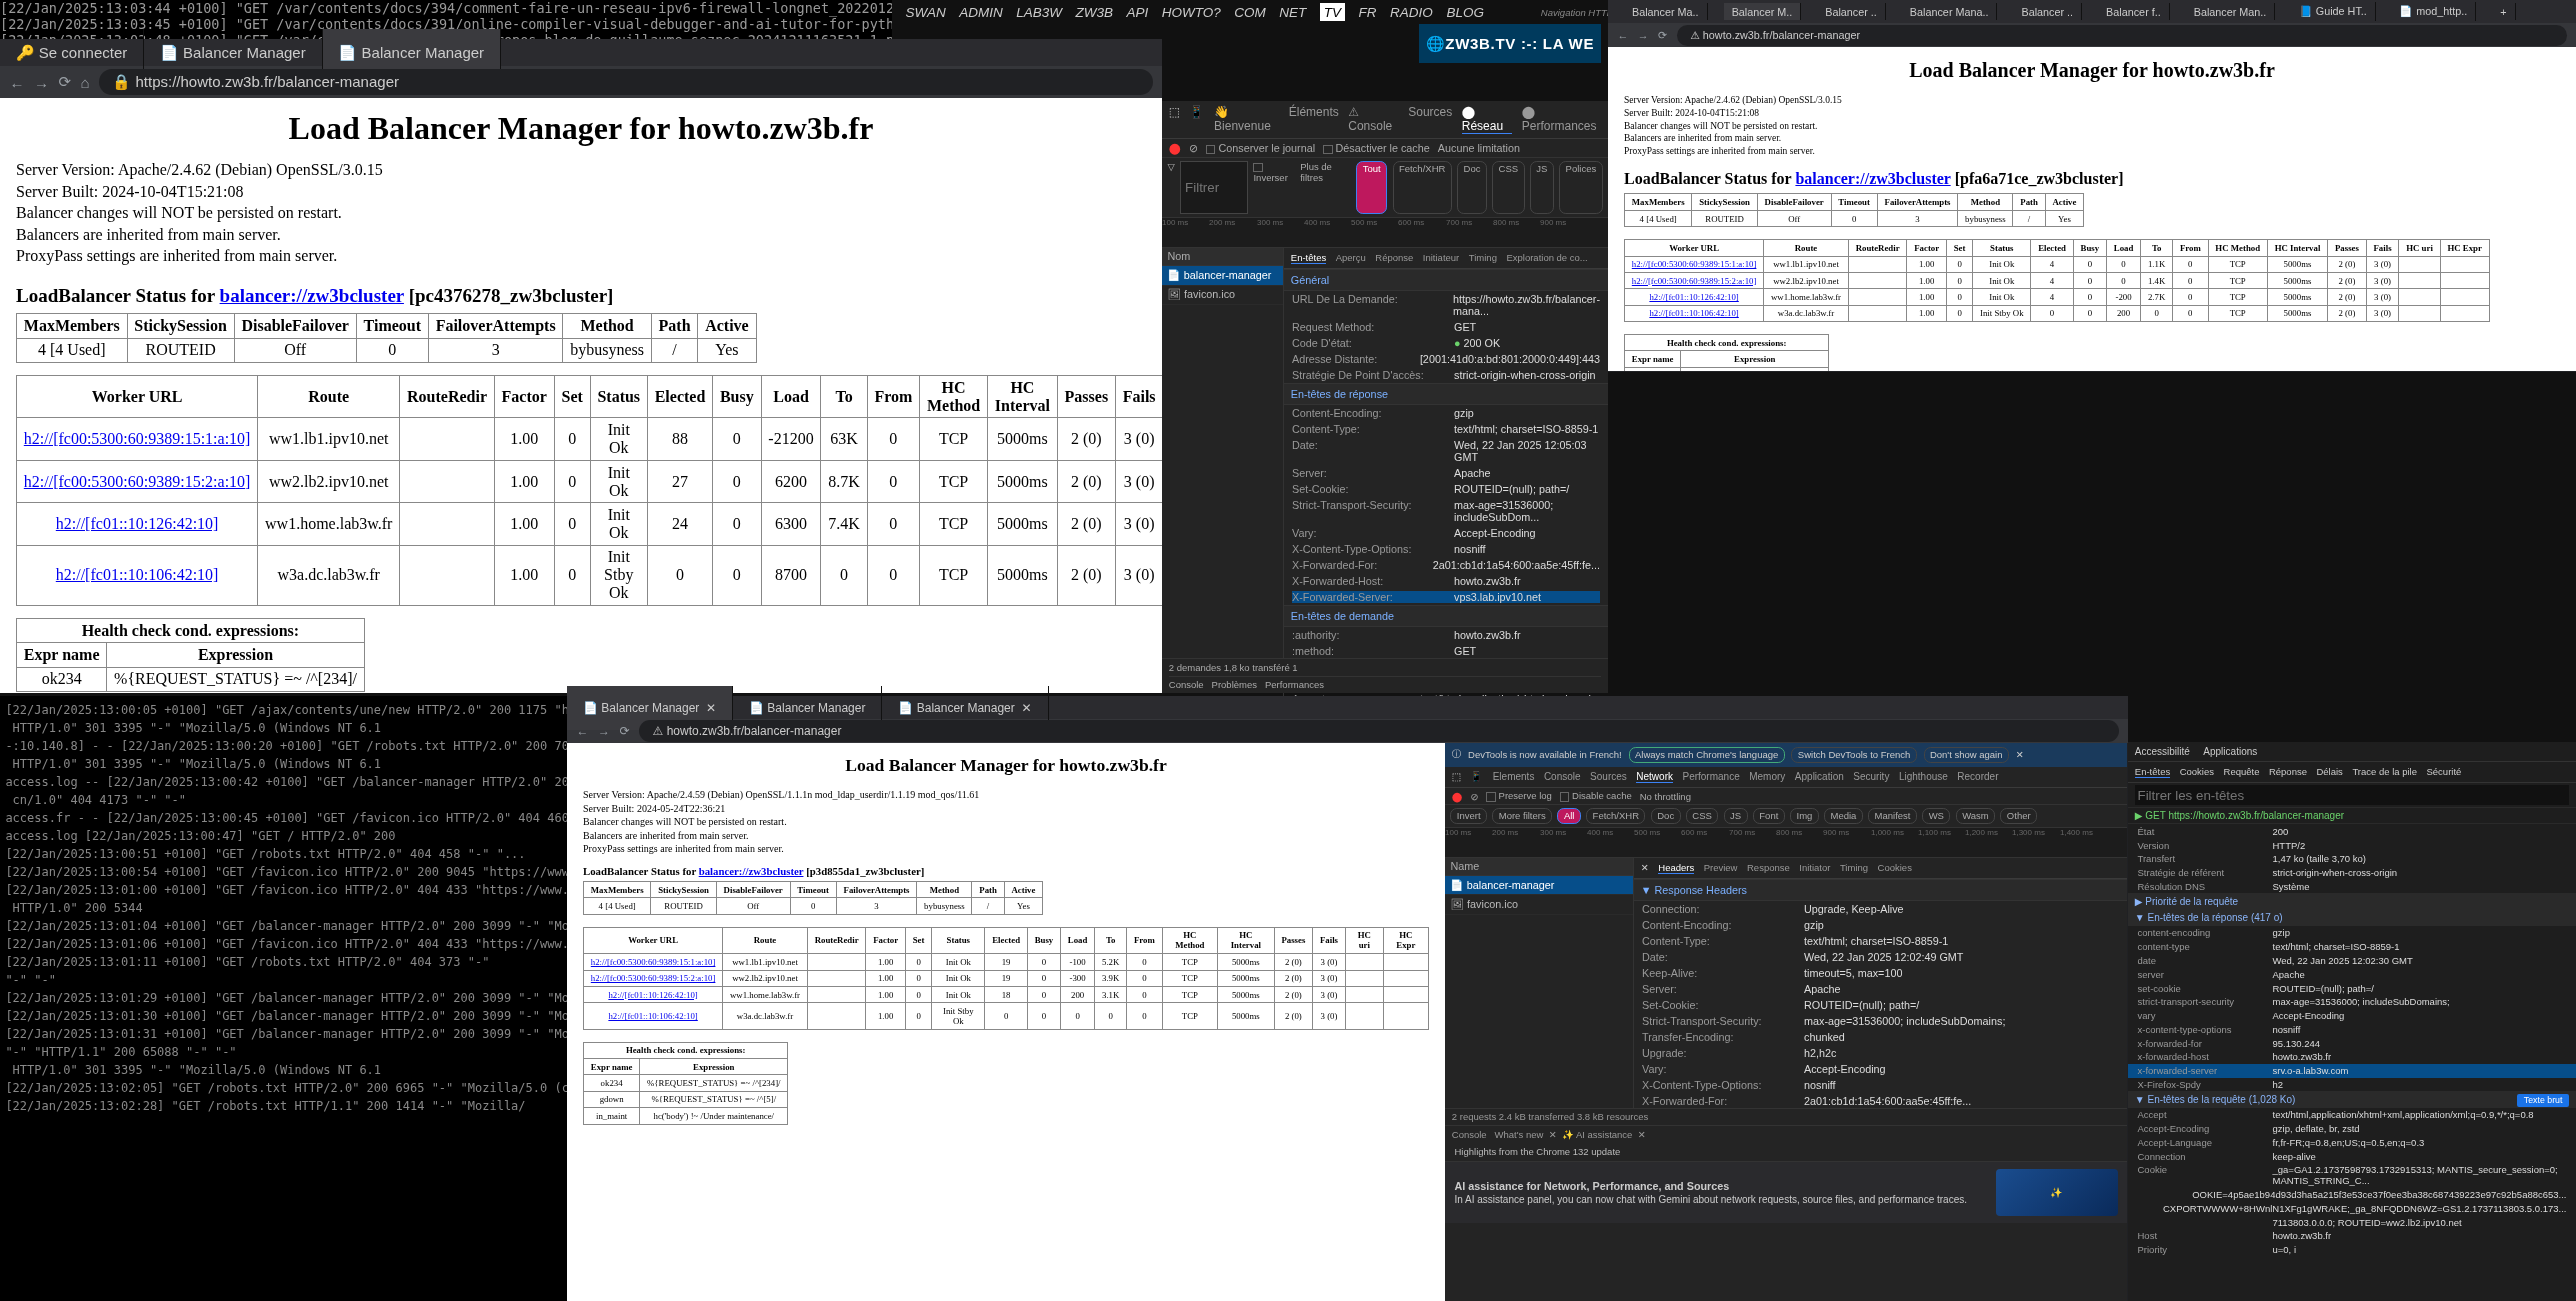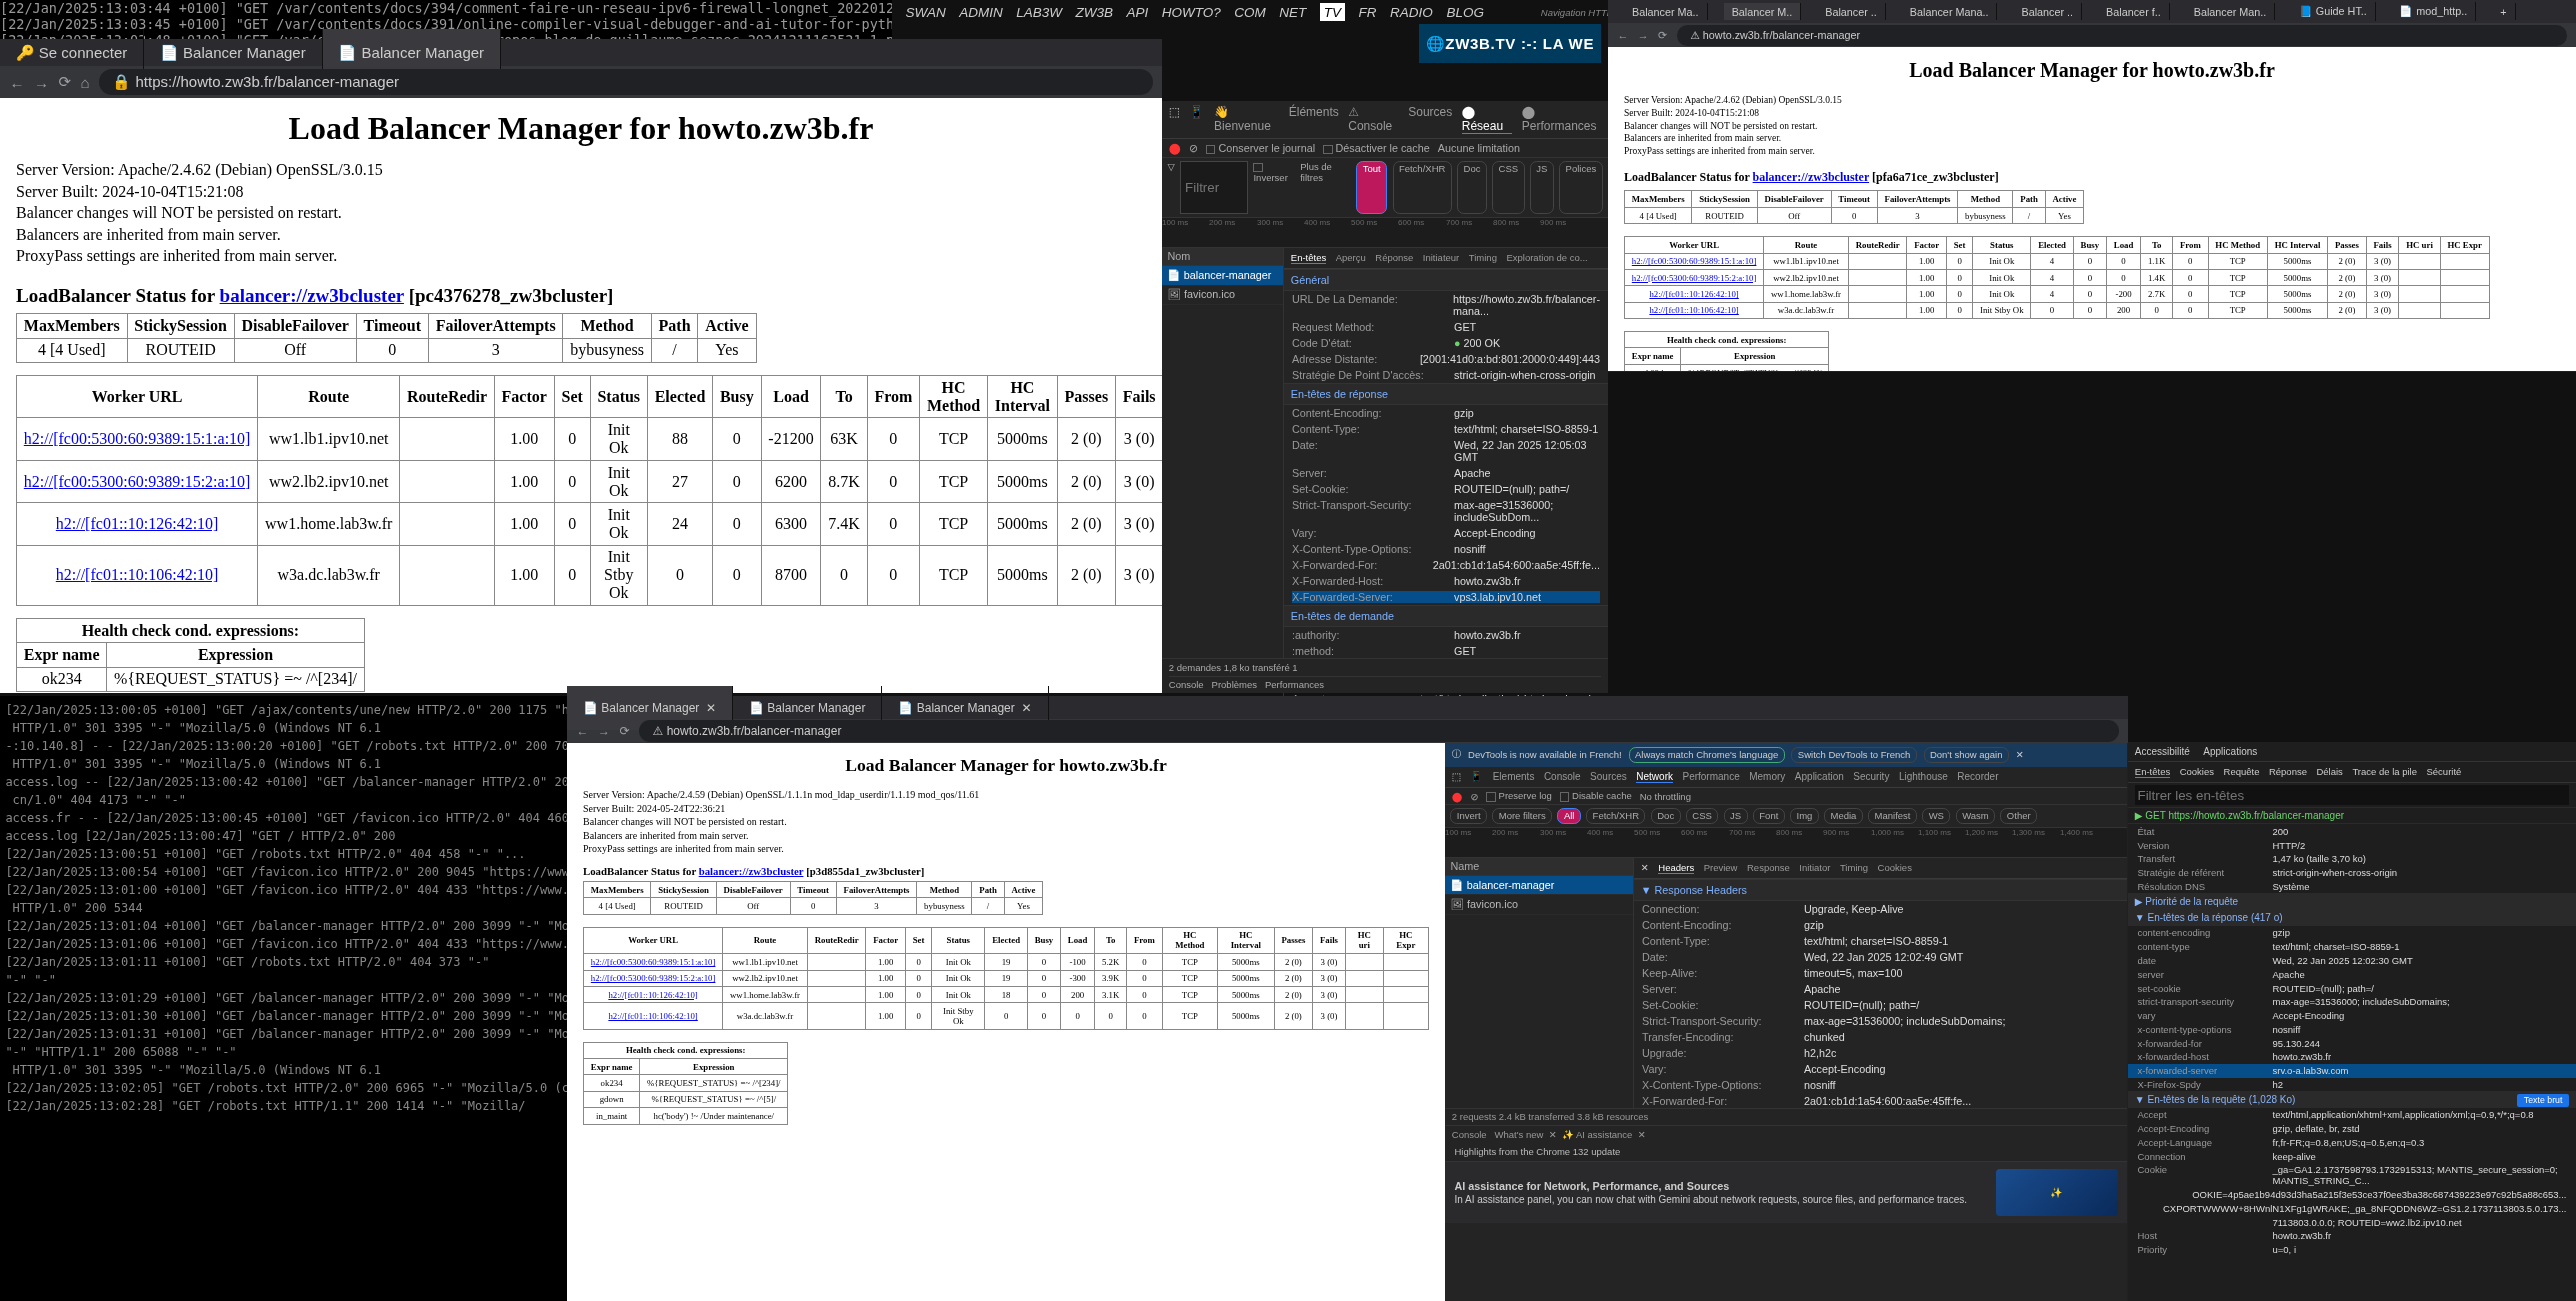--- a/index.html
+++ b/index.html
@@ -72,21 +72,21 @@
   
   #topnav { left: 892px; top: 0; width: 838px; height: 24px; background: #111; color: #ccc; font-family: Arial; font-size: 13.5px; display: flex; align-items: center; gap: 13.5px; padding: 0 13.5px; font-style: italic; }
   #zwbar { left: 1419px; top: 24px; width: 182px; height: 39px; background: #003a5d; color: #fff; font-family: Arial; font-weight: bold; display: flex; align-items: center; justify-content: center; font-size: 15px; letter-spacing: 0.7px; }
 
   #win2 { left: 1608px; top: 0; width: 968px; height: 372px; background: #202124; }
   #win2 .tabbar { font-size: 10.8px; height: 23px; }
   #win2 .tabbar .tab { padding: 2.7px 8px; margin-left: 16px; }
   #win2 .addrbar { height: 24px; font-size: 10.8px; }
   #win2 .content-white h2 { font-size: 20px; }
   #win2 p { font-size: 9.5px; }
-  #win2 h3 { font-size: 12px; }
+  #win2 h3 { font-size: 16px; }
   #win2 table.bal { font-size: 8.8px; }
 
   #term-bl { left: 0; top: 696px; width: 567px; height: 605px; background: #000; overflow: hidden; padding: 5.4px; }
   #term-bl .line { font-family: monospace; font-size: 12px; color: #888; white-space: pre; line-height: 1.5; }
 
   #win3 { left: 567px; top: 696px; width: 1561px; height: 605px; background: #202124; }
   #win3 .tabbar { font-size: 12px; height: 23px; }
   #win3 .addrbar { height: 24px; font-size: 12px; }
 
   #acc { left: 2128px; top: 742px; width: 448px; height: 559px; background: #1e1e1e; color: #ccc; font-family: Arial; font-size: 10px; overflow: hidden; }

